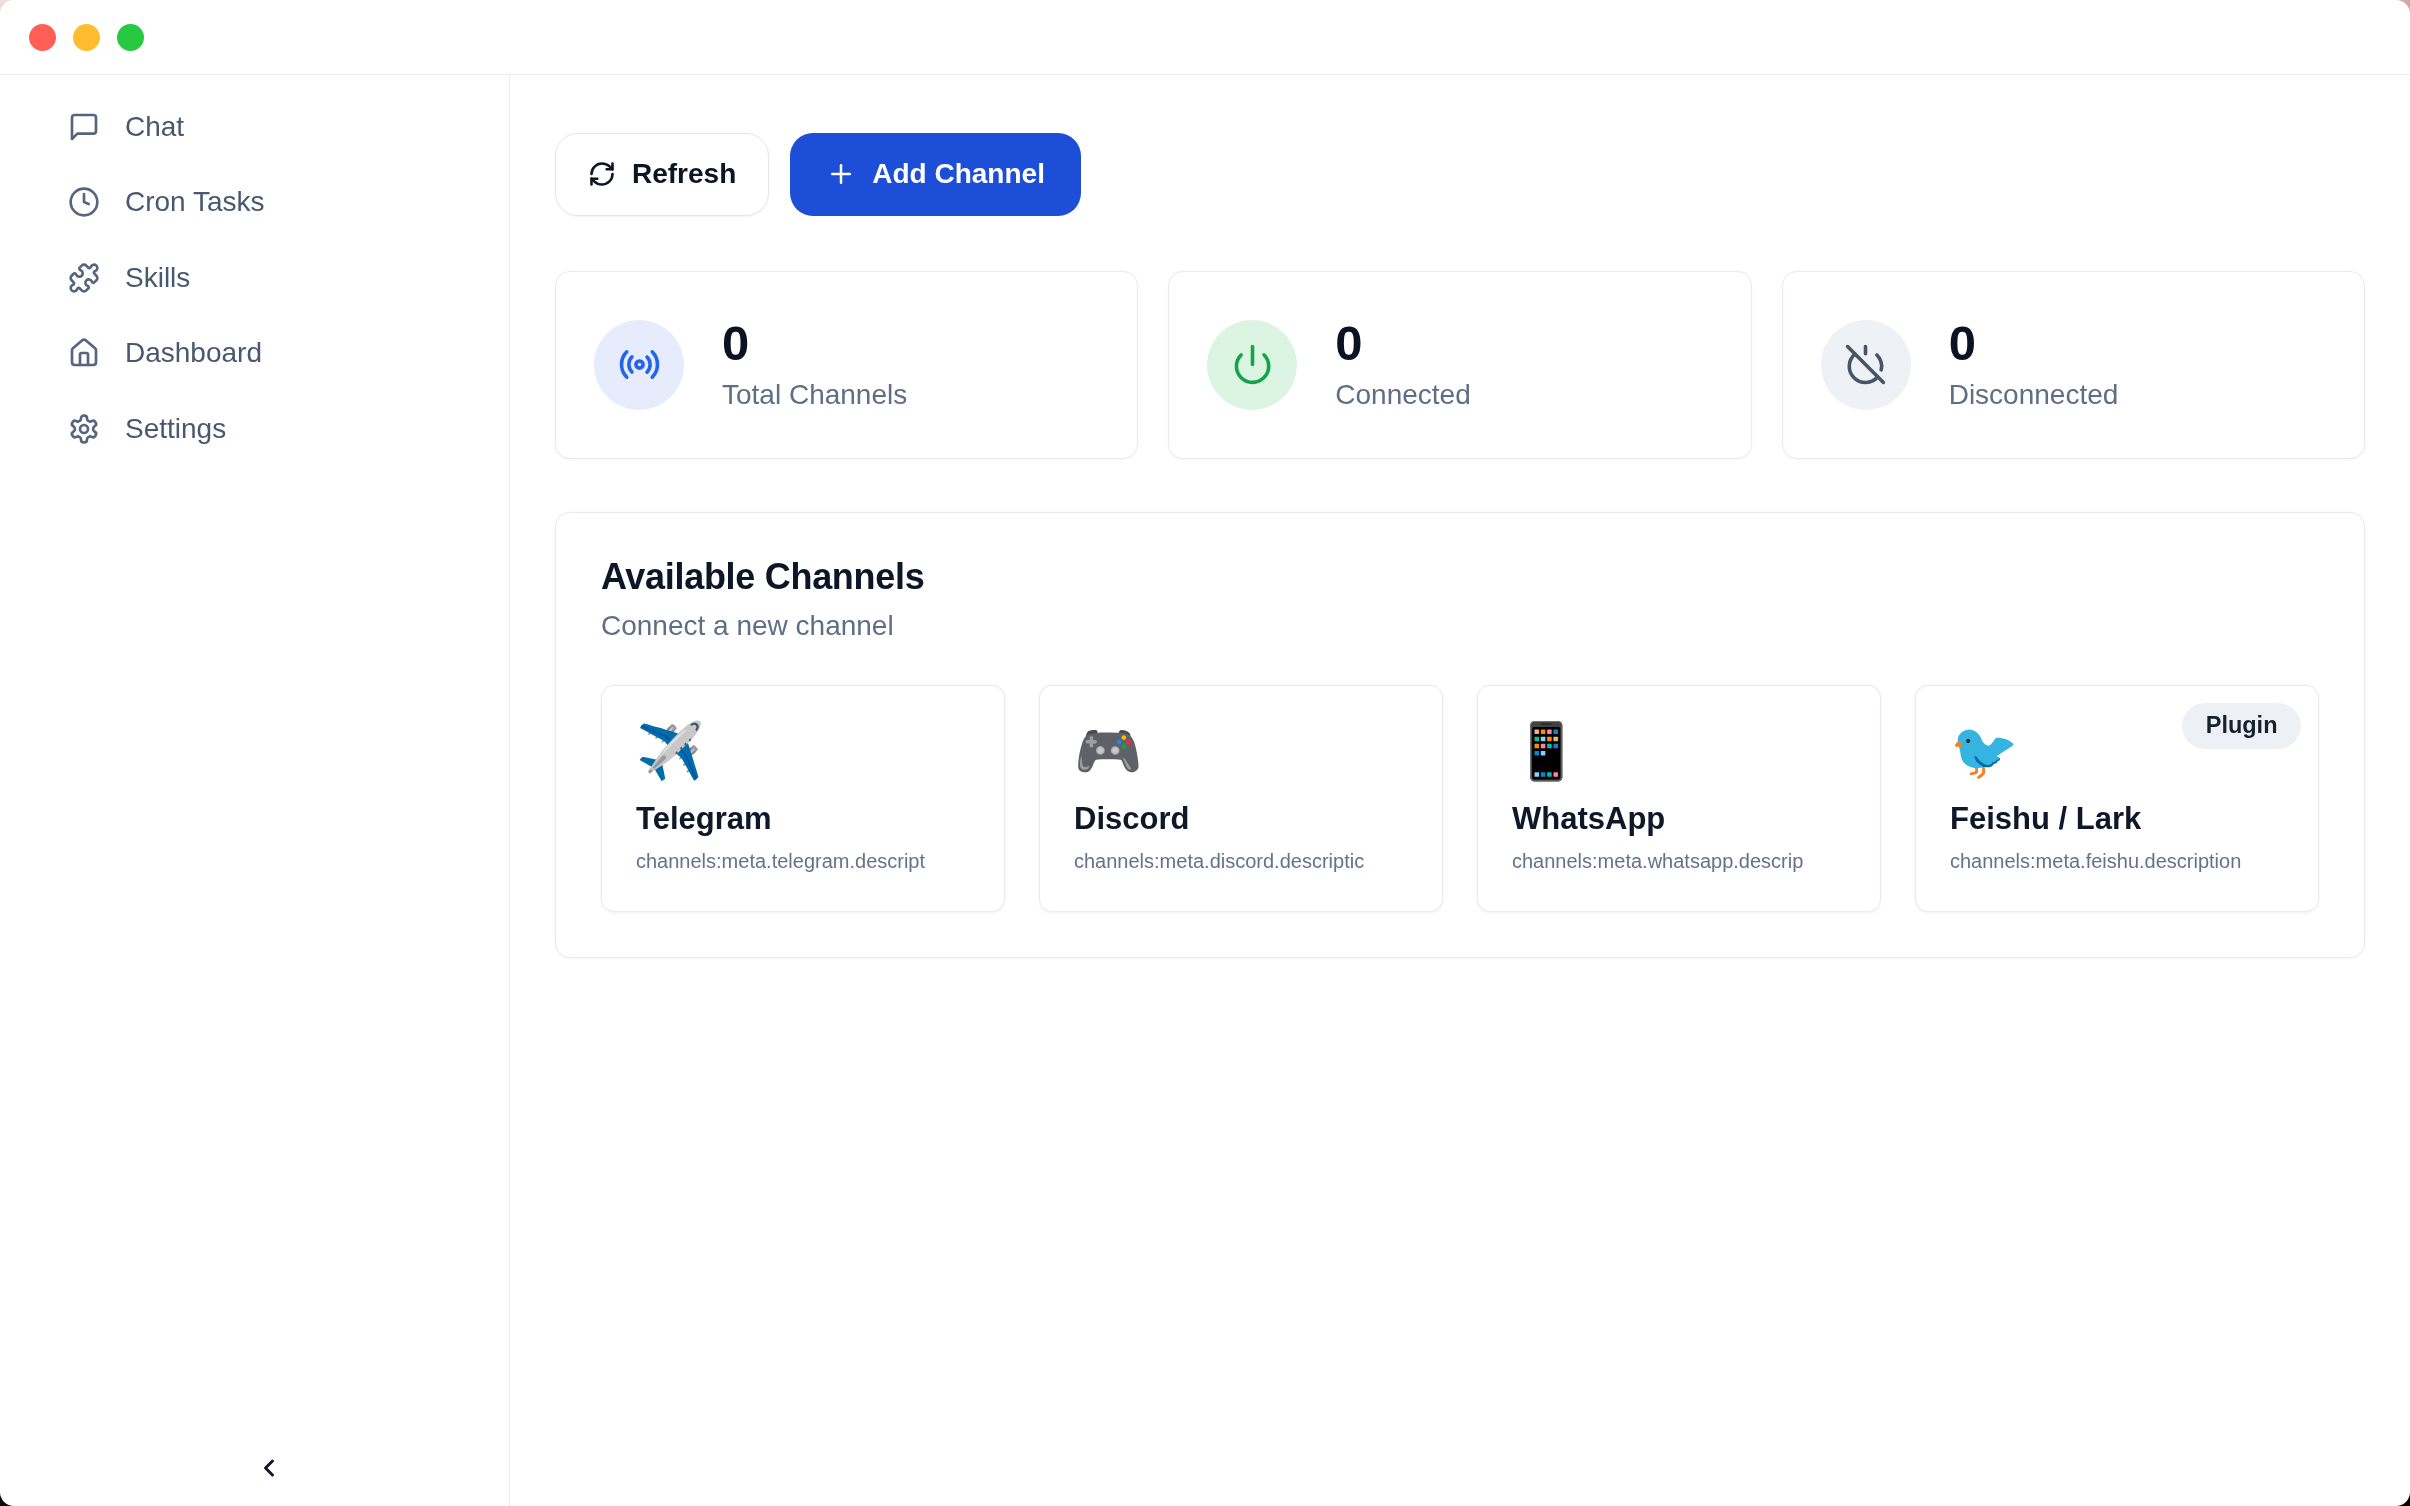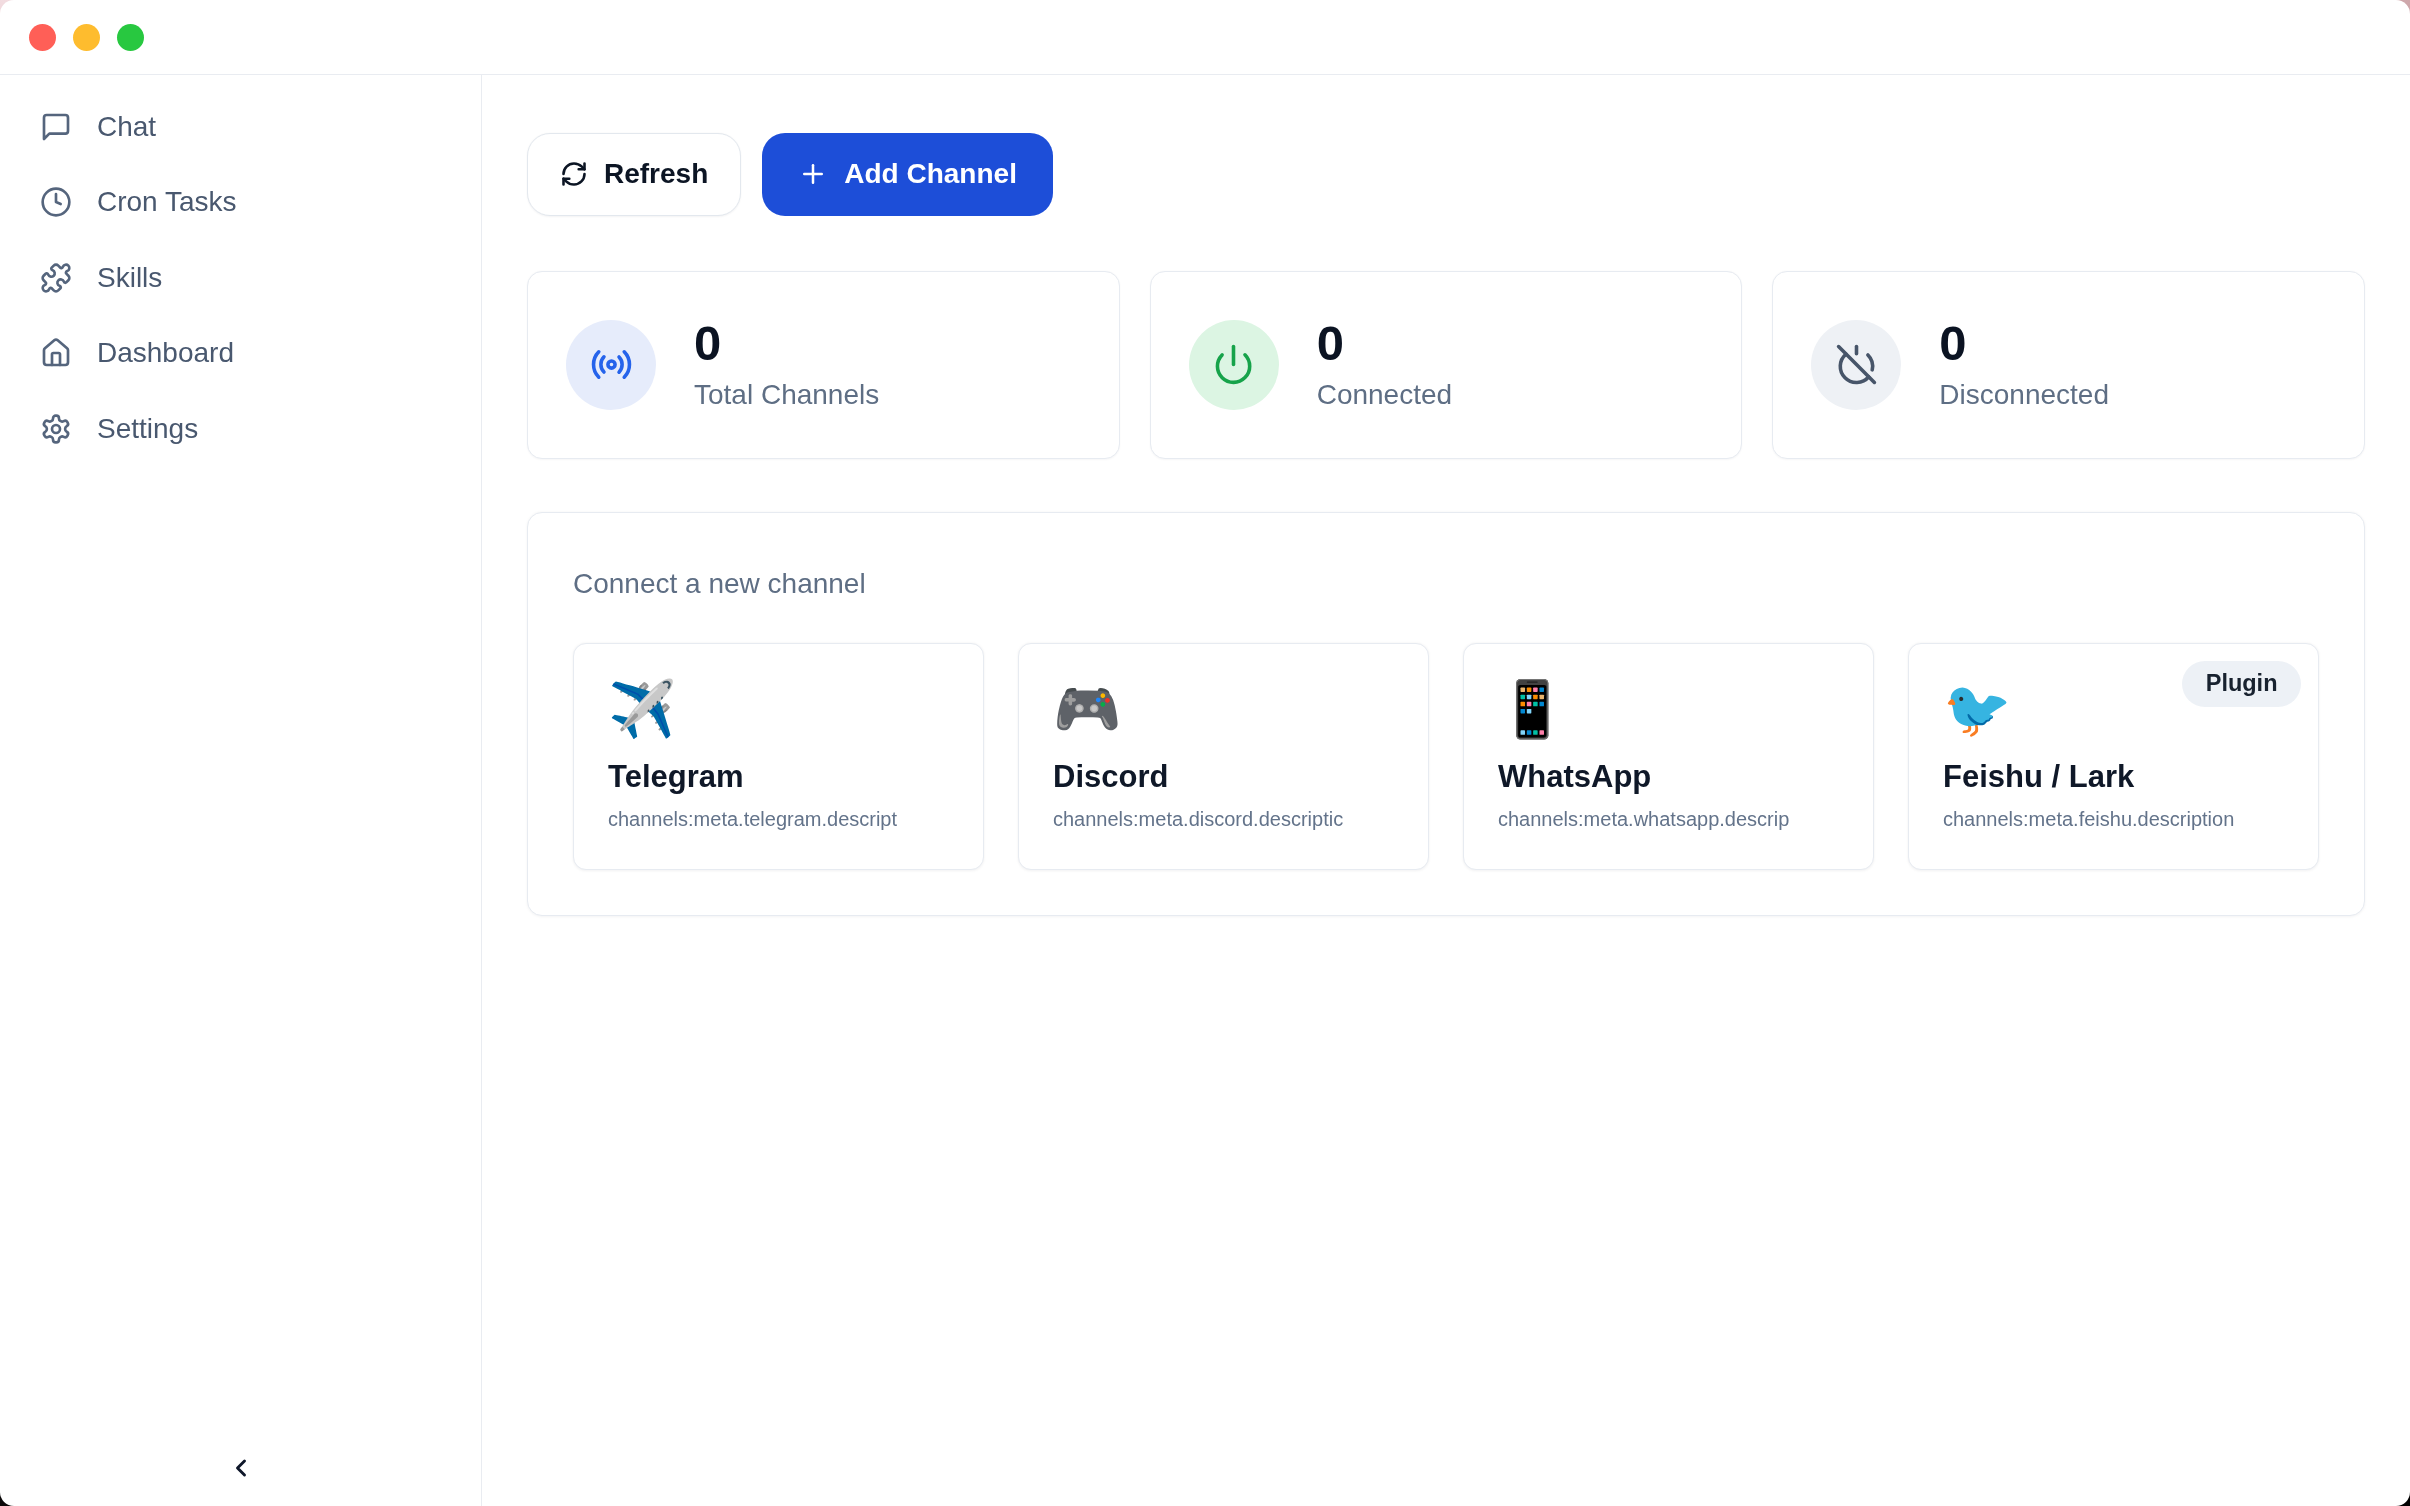--- a/index.html
+++ b/index.html
@@ -10,21 +10,21 @@
     -webkit-font-smoothing:antialiased;
   }
   .window {
     position:absolute; inset:0; background:#fff; border-radius:14px;
     overflow:hidden; display:flex; flex-direction:column;
   }
   
   .titlebar { height:75px; flex:0 0 75px; border-bottom:1.4px solid #e9ecf1; display:flex; align-items:center; padding-left:29px; }
   .dot { width:27px; height:27px; border-radius:50%; margin-right:17px; }
   
-  .app { flex:1; display:flex; min-height:0; }
+  .app { flex:1; display:flex; min-height:0;padding-left:28px; }
   
   .sidebar { width:482px; flex:0 0 482px; border-right:1.4px solid #e9ecf1; display:flex; flex-direction:column; padding:19px 17px 24.5px; }
   .nav-item { height:66px; border-radius:21px; display:flex; align-items:center; padding:0 22.6px; gap:25.4px;
     color:#49586f; font-size:28px; font-weight:500; cursor:pointer; margin-bottom:9.4px; }
   .nav-item svg { width:32px; height:32px; color:#55657d; flex:0 0 32px; }
   .nav-item.selected { background:#f0f2f5; color:#0d1726; font-weight:600; }
   .nav-item.selected svg { color:#17202e; }
   .sidebar-footer { margin-top:auto; }
   .dev-row { display:flex; align-items:center; gap:21px; padding:0 7.5px 0 22.6px; height:60px; cursor:pointer; }
   .dev-row svg.term { width:30px; height:30px; color:#0f172a; }
@@ -194,20 +194,21 @@
               </svg>
           </div>
           <div>
             <div class="stat-value">0</div>
             <div class="stat-label">Disconnected</div>
           </div>
         </div>
       </div>
 
       <section class="section">
+        <h2>Available Channels</h2>
         <div class="section-sub">Connect a new channel</div>
 
         <div class="channel-grid">
 
           <div class="channel-card">
             <span class="channel-emoji">✈️</span>
             <div class="channel-name">Telegram</div>
             <div class="channel-desc">channels:meta.telegram.descript</div>
           </div>
 

